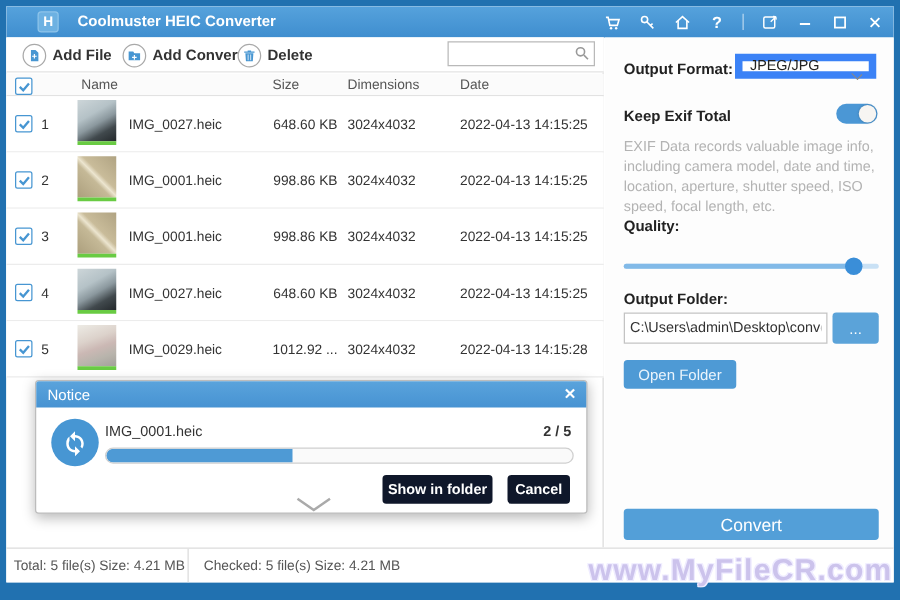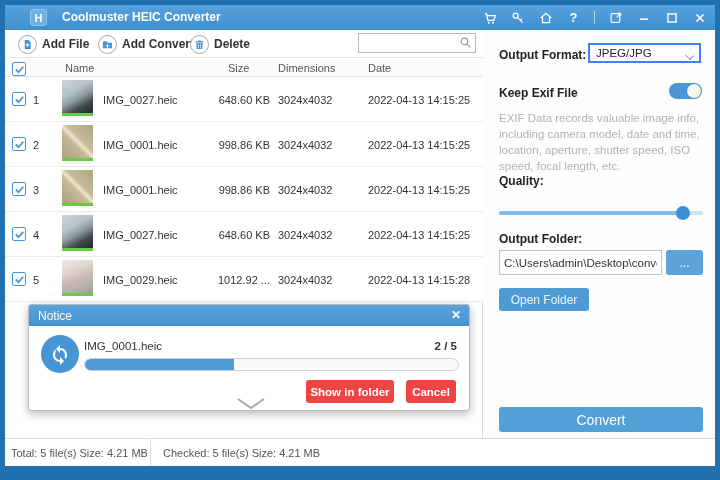--- a/index.html
+++ b/index.html
@@ -34,21 +34,21 @@
   .tool-circle svg { width:11px; height:11px; }
   .tool-label { font-size:12px; font-weight:600; color:#333; }
   .searchbox { position:absolute; right:7px; top:3px; width:118px; height:20px;
     border:1px solid #b9b9b9; background:#fff; font-size:11px; padding:0 20px 0 5px; color:#333; }
   .search-ic { position:absolute; right:11px; top:6px; width:13px; height:13px; }
 
   
   .thead { position:absolute; left:0; top:29px; width:478px; height:18px;
     background:#fbfbfb; border-bottom:1px solid #e2e2e2; font-size:11px; color:#555; }
   .thead span { position:absolute; top:3px; }
-  .h-name { left:60px; } .h-size { left:223px; } .h-dim { left:273px; } .h-date { left:363px; }
+  .h-name { left:60px; } .h-size { left:213px; } .h-dim { left:273px; } .h-date { left:363px; }
   .tbody { position:absolute; left:0; top:47px; width:478px; }
   .trow { position:relative; width:478px; height:45px; border-bottom:1px solid #ececec;
     font-size:11px; color:#333; background:#fff; }
   .cb { position:absolute; width:14px; height:14px; border:1px solid #4796d2; border-radius:2px;
     background:#fff; display:flex; align-items:center; justify-content:center; cursor:pointer; }
   .cb svg { width:11px; height:11px; visibility:hidden; }
   .cb.on svg { visibility:visible; }
   .hd-cb { left:7px; top:2px; }
   .row-cb { left:7px; top:15px; }
   .idx { position:absolute; left:28px; top:17px; }
@@ -60,21 +60,21 @@
   .fname { position:absolute; left:98px; top:17px; }
   .fsize { position:absolute; left:195px; top:17px; width:70px; text-align:right; }
   .fdim  { position:absolute; left:273px; top:17px; }
   .fdate { position:absolute; left:363px; top:17px; }
 
   
   .rightpane { position:absolute; left:479px; top:25px; width:231px; height:408px; background:#fdfdfd; }
   .rp-label { position:absolute; font-size:12px; font-weight:bold; color:#222; }
   .lbl-format { left:15px; top:18px; }
   .select { position:absolute; left:104px; top:13px; width:113px; height:20px;
-    border:2px solid #3b82f6; background:#fff; font-size:11.5px; color:#222;
+    border:6px solid #3b82f6; background:#fff; font-size:11.5px; color:#222;
     display:flex; align-items:center; padding-left:6px; cursor:pointer; }
   .select-chevron { position:absolute; right:6px; top:7px; width:7px; height:7px;
     border-right:1.4px solid #888; border-bottom:1.4px solid #888; transform:rotate(45deg) scale(1,.8); }
   .lbl-exif { left:15px; top:56px; }
   .toggle { position:absolute; left:185px; top:53px; width:33px; height:16px; border-radius:8px;
     background:#d8d8d8; cursor:pointer; }
   .toggle.on { background:#4b97d5; }
   .knob { position:absolute; top:1px; width:14px; height:14px; border-radius:50%; background:#f7f5f2;
     left:1px; box-shadow:0 0 2px rgba(0,0,0,.25); }
   .toggle.on .knob { left:18px; }
@@ -122,21 +122,21 @@
   .dlg-title { margin-left:9px; color:#fff; font-size:12px; }
   .dlg-close { position:absolute; right:8px; top:3px; color:#fff; font-size:12px; font-weight:bold; cursor:pointer; }
   .sync-circle { position:absolute; left:12px; top:30px; width:38px; height:38px; border-radius:50%;
     background:#4796d3; display:flex; align-items:center; justify-content:center; }
   .sync-circle svg { width:24px; height:24px; }
   .dlg-fname { position:absolute; left:55px; top:35px; font-size:11.5px; color:#333; }
   .dlg-count { position:absolute; right:12px; top:35px; font-size:11.5px; font-weight:bold; color:#333; }
   .progress { position:absolute; left:55px; top:53px; width:375px; height:13px;
     border:1px solid #cfcfcf; border-radius:7px; background:#fafafa; overflow:hidden; }
   .progress-fill { position:absolute; left:0; top:0; height:100%; background:#4e9ad5; border-radius:6px 0 0 6px; }
-  .dlg-btn { position:absolute; top:75px; height:23px; border:none; background:#ef4444; color:#fff;
+  .dlg-btn { position:absolute; top:75px; height:23px; border:none; background:#0f172a; color:#fff;
     border-radius:3px; font-size:11.5px; font-weight:bold; cursor:pointer; }
   .btn-showfolder { left:277px; width:88px; }
   .btn-cancel { left:377px; width:50px; }
   .dlg-chevron { position:absolute; left:207px; top:92px; width:30px; height:13px; cursor:pointer; }
 
   
   .watermark { position:absolute; right:6px; bottom:9px; z-index:9;
     font-size:24px; font-weight:bold; letter-spacing:1px; color:#ccc3ec;
     text-shadow:-1px -1px 0 #efecff, 1px 1px 0 #efecff, 1px -1px 0 #efecff, -1px 1px 0 #efecff; }
 </style>
@@ -314,21 +314,21 @@
         </div>
     </div>
 
     <div class="rightpane">
       <span class="rp-label lbl-format">Output Format:</span>
       <div class="select">
         <span>JPEG/JPG</span>
         <span class="select-chevron"></span>
       </div>
 
-      <span class="rp-label lbl-exif">Keep Exif File</span>
+      <span class="rp-label lbl-exif">Keep Exif Total</span>
       <div class="toggle on">
           <div class="knob"></div>
         </div>
 
       <div class="exif-desc">EXIF Data records valuable image info, including camera model, date and time, location, aperture, shutter speed, ISO speed, focal length, etc.</div>
 
       <span class="rp-label lbl-quality">Quality:</span>
 
       <div class="slider">
         <div class="slider-track"></div>
@@ -366,13 +366,14 @@
       </div>
       <button class="dlg-btn btn-showfolder">Show in folder</button>
       <button class="dlg-btn btn-cancel">Cancel</button>
       <svg class="dlg-chevron" viewBox="0 0 30 13" fill="none" stroke="#aaa" stroke-width="2">
           <path d="M2 2l13 9L28 2"></path>
         </svg>
     </div>
 
   </div>
 
+  <div class="watermark">www.MyFileCR.com</div>
 </div>
 
 </body></html>

